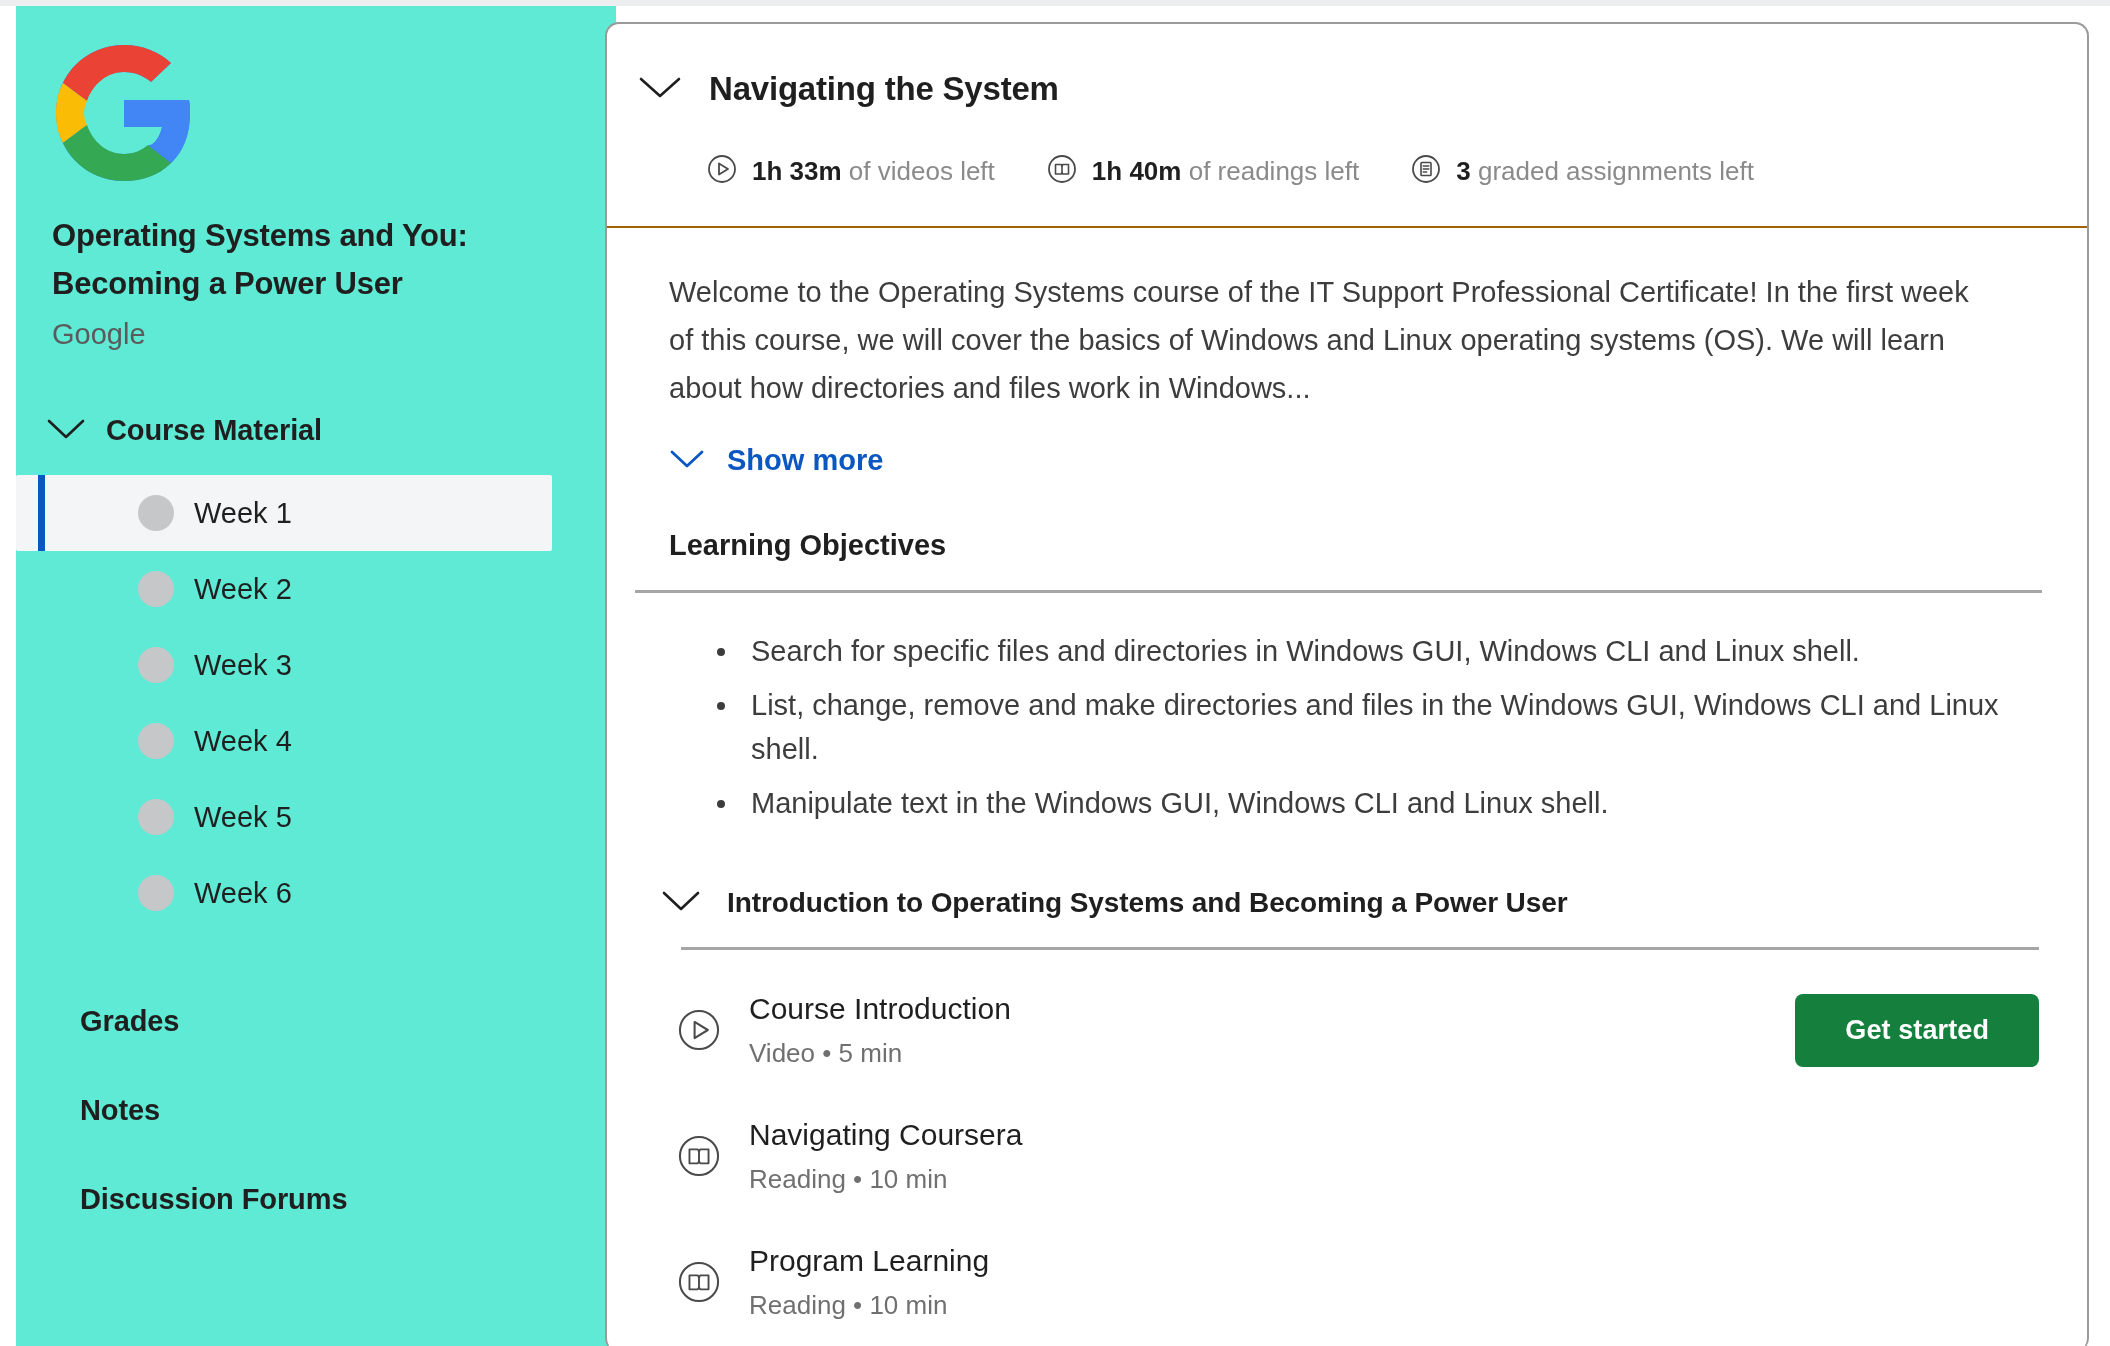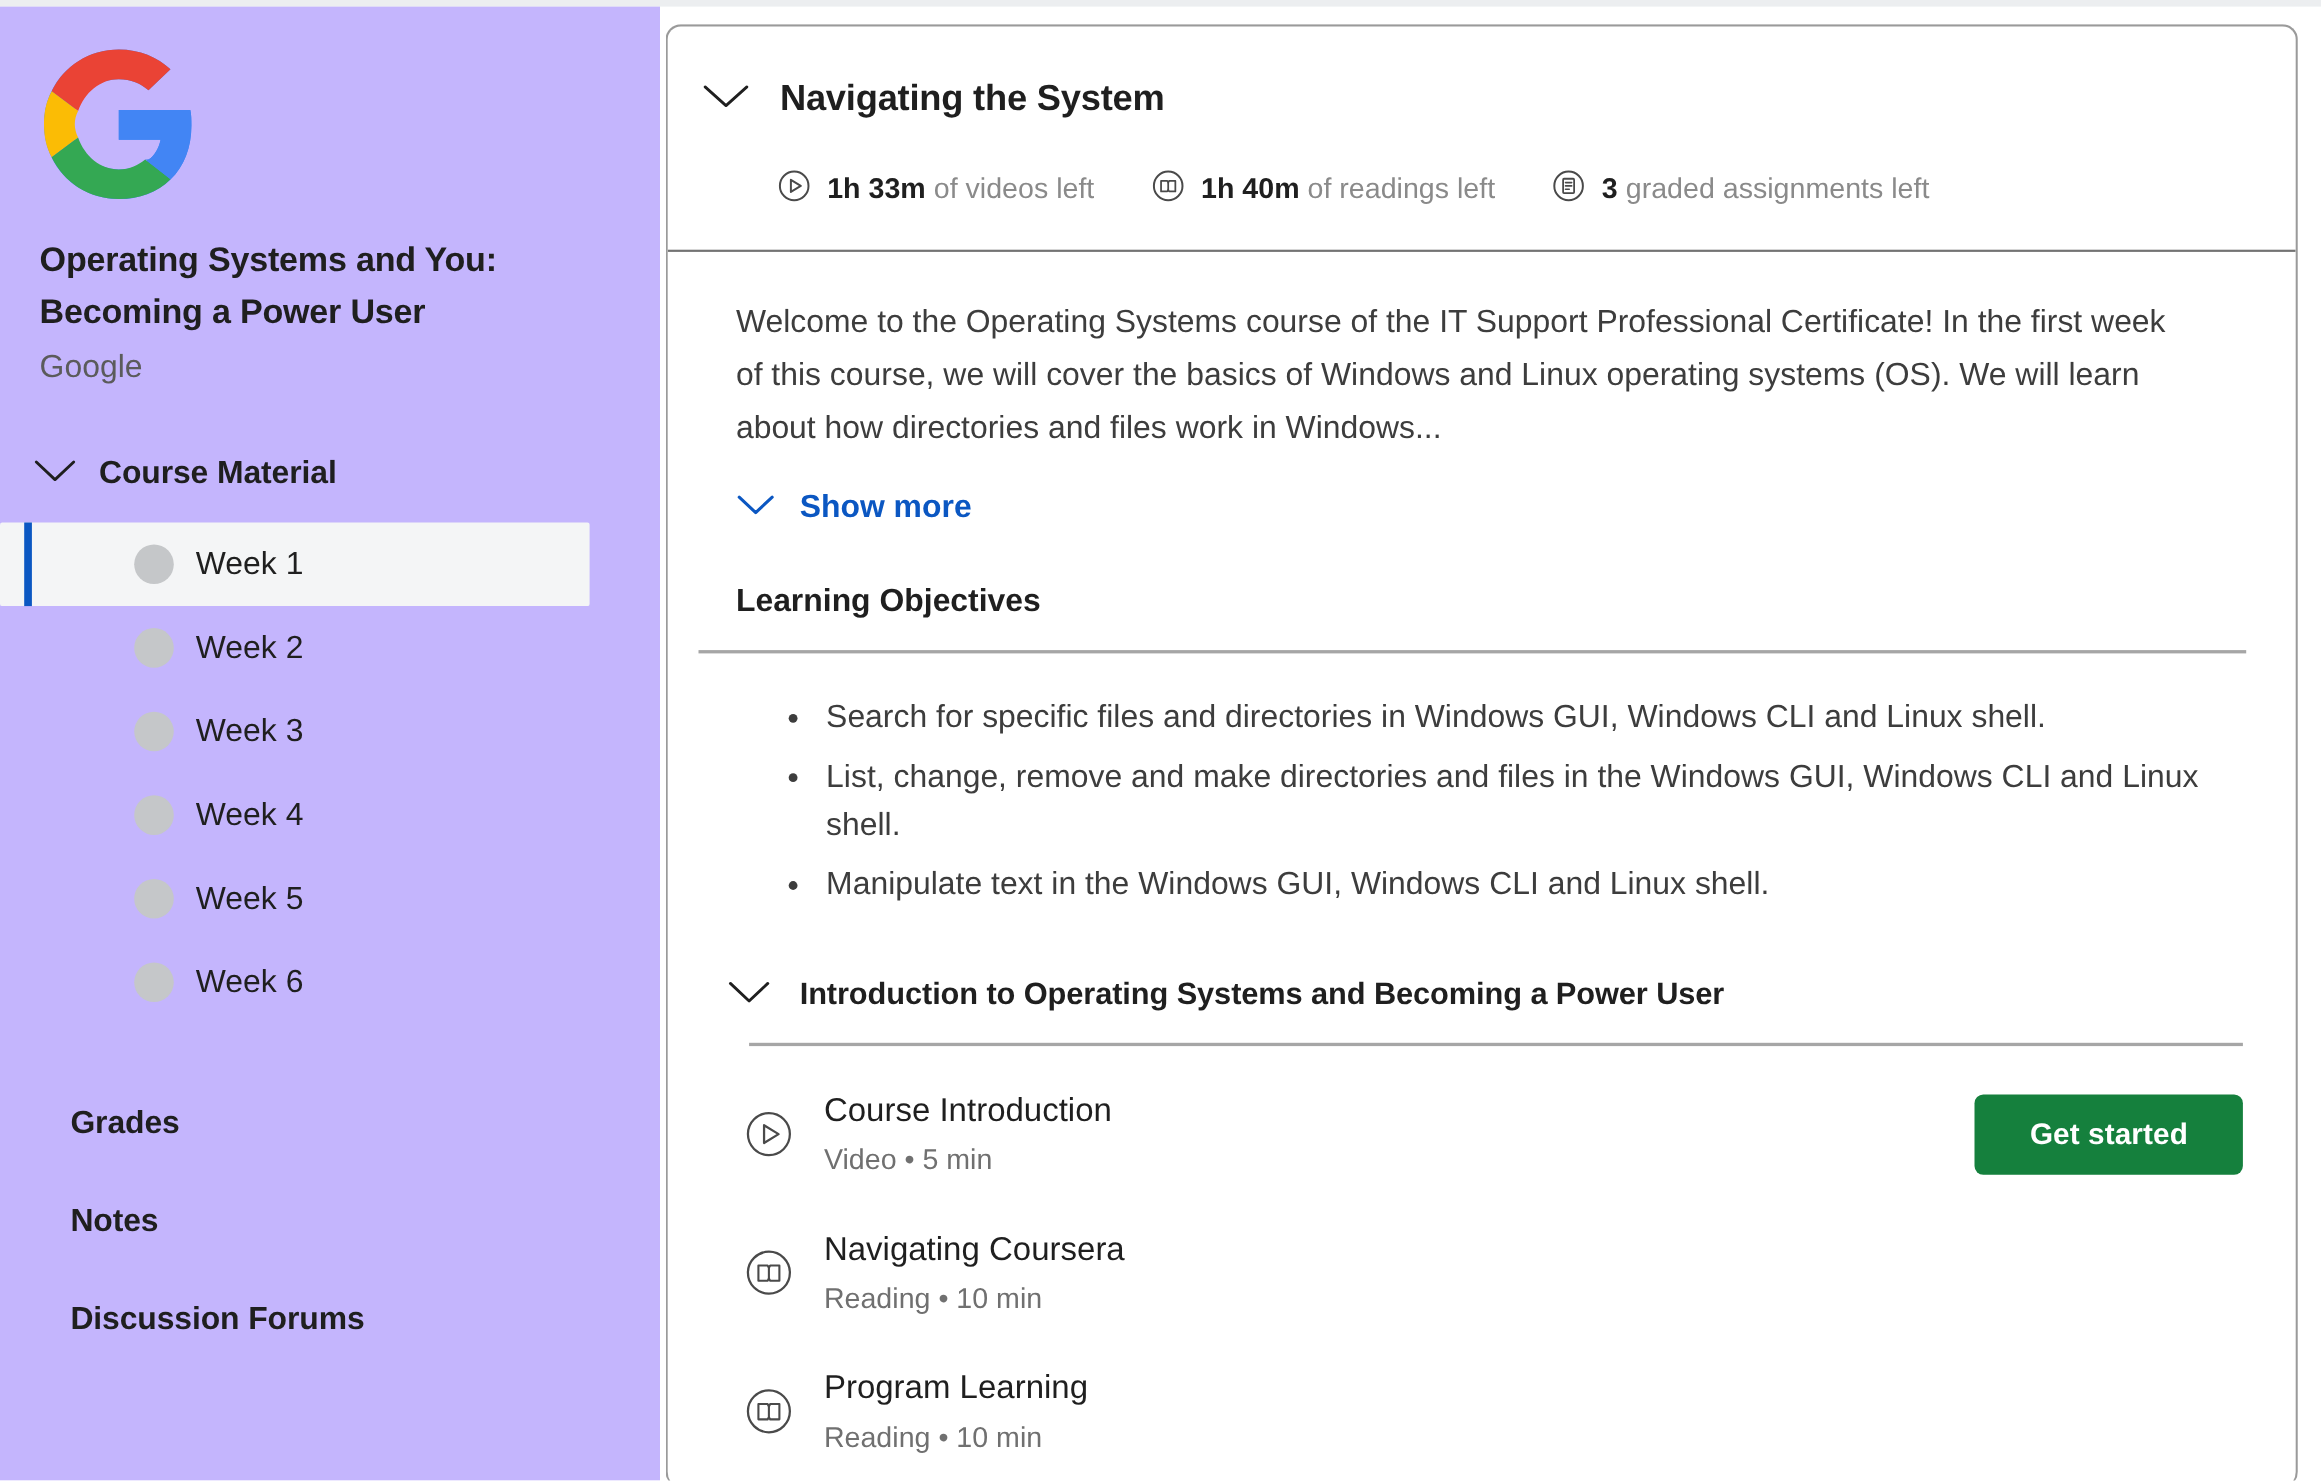--- a/index.html
+++ b/index.html
@@ -27,24 +27,24 @@
     top: 0; left: 0;
     width: 2110px;
     height: 6px;
     background: #eceef0;
   }
 
   
   .sidebar {
     position: absolute;
     top: 6px;
-    left: 0;
+    left: 16px;
     width: 600px;
     height: 1340px;
-    background: #c4b5fd;
+    background: #5eead4;
     padding-left: 36px;
     padding-top: 30px;
   }
 
   .g-logo {
     width: 140px;
     height: 142px;
     position: relative;
     margin-left: 2px;
     margin-top: 6px;
@@ -147,21 +147,21 @@
     height: 1330px;
     background: #ffffff;
     border: 2px solid #9a9a9a;
     border-radius: 14px;
     border-bottom: none;
     overflow: hidden;
   }
 
   .card-header {
     padding: 46px 16px 0 0;
-    border-bottom: 2px solid #737373;
+    border-bottom: 2px solid #a16207;
     padding-bottom: 38px;
   }
 
   .header-title-row {
     display: flex;
     align-items: center;
     gap: 26px;
     padding-left: 30px;
   }
   .header-title {

